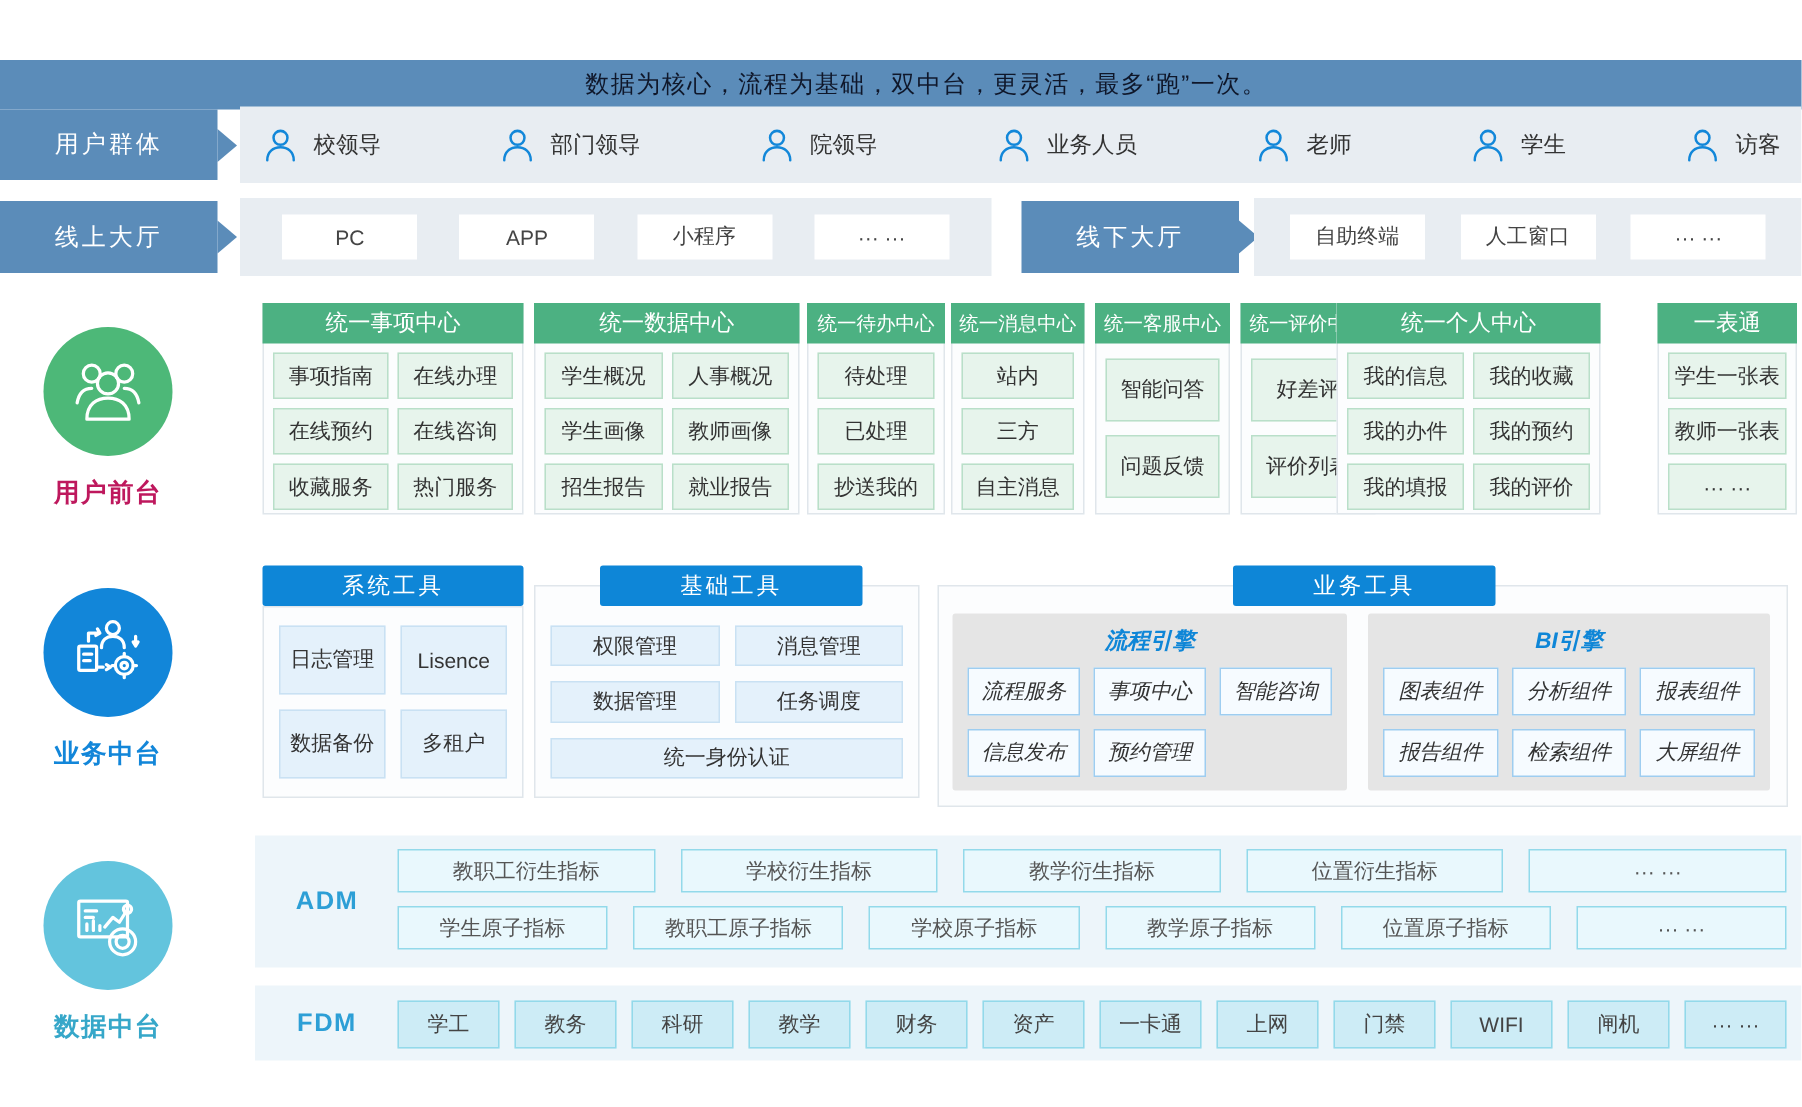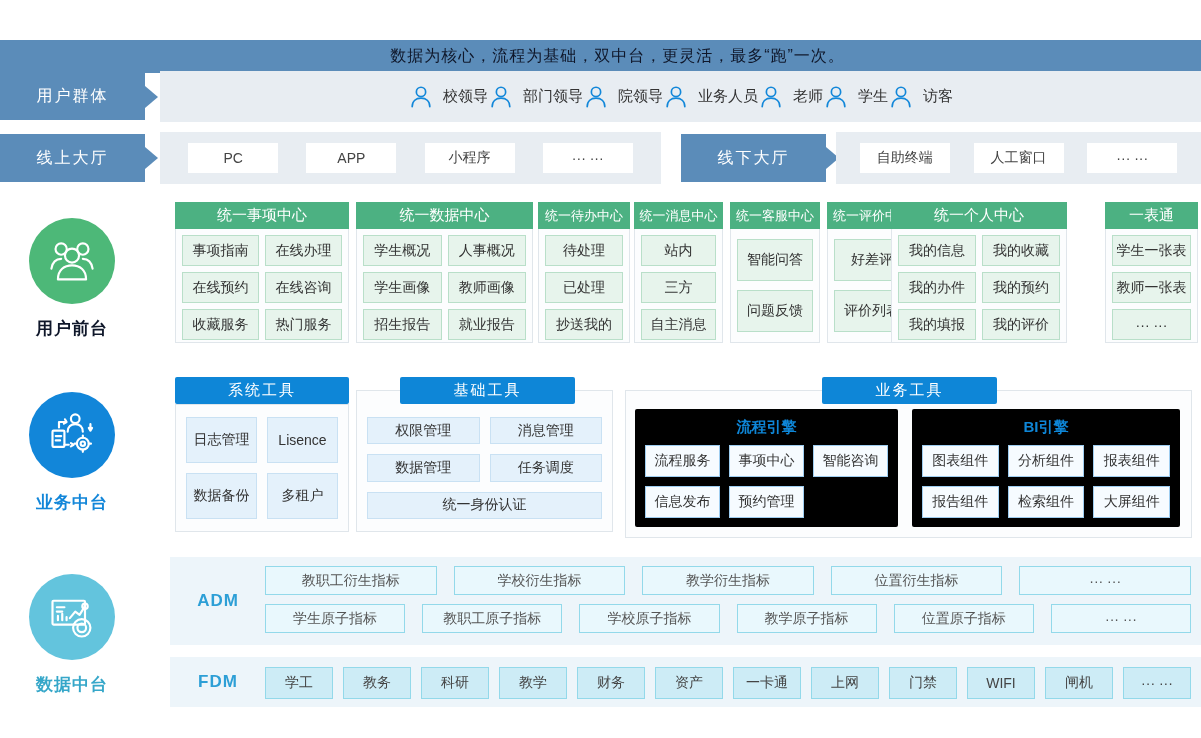--- a/index.html
+++ b/index.html
@@ -14,37 +14,37 @@
   .row-label{position:absolute;background:#5b8cb9;color:#fff;font-size:16px;letter-spacing:2px;
              display:flex;align-items:center;justify-content:center;}
   .row-label::after{content:"";position:absolute;left:100%;top:50%;transform:translateY(-50%);
              border:11px solid transparent;border-left:13px solid #5b8cb9;}
   #label-usergroups{left:0;top:73px;width:145px;height:47px;}
   #label-online{left:0;top:134px;width:145px;height:48px;}
   #label-offline{left:681px;top:134px;width:145px;height:48px;}
 
   
   .users-row{position:absolute;left:160px;top:71px;width:1041px;height:51px;background:#e8edf2;
-             display:flex;align-items:center;justify-content:center;padding:0 32px;box-sizing:border-box;}
+             display:flex;align-items:center;justify-content:space-between;padding:0 14px;box-sizing:border-box;}
   .user-item{display:flex;align-items:center;gap:9px;font-size:15px;color:#333;}
   .user-item svg{display:block;}
 
   
   .hall-row{position:absolute;top:132px;height:52px;background:#e8edf2;
             display:flex;align-items:center;justify-content:space-evenly;}
   #online-row{left:160px;width:501px;}
   #offline-row{left:836px;width:365px;}
   .chip-white{background:#fff;min-width:90px;height:30px;padding:0 8px;box-sizing:border-box;
               display:flex;align-items:center;justify-content:center;font-size:14px;color:#444;}
 
   
   .side{position:absolute;left:29px;width:86px;text-align:center;}
   .side .circle{width:86px;height:86px;border-radius:50%;display:flex;align-items:center;justify-content:center;margin:0 auto;}
   .side .side-label{margin-top:13px;font-size:17px;font-weight:bold;letter-spacing:1px;}
-  #side-frontend{top:218px;} #side-frontend .circle{background:#4db878;} #side-frontend .side-label{color:#0f172a;}
+  #side-frontend{top:218px;} #side-frontend .circle{background:#4db878;} #side-frontend .side-label{color:#be185d;}
   #side-business{top:392px;} #side-business .circle{background:#1286d9;} #side-business .side-label{color:#1286d9;}
   #side-data{top:574px;}     #side-data .circle{background:#63c4dd;}     #side-data .side-label{color:#36a7c9;}
 
   
   .fe-col{position:absolute;top:202px;height:141px;background:#fcfdfe;border:1px solid #e0e6eb;
           box-sizing:border-box;display:flex;flex-direction:column;}
   .fe-head{height:27px;flex:0 0 27px;background:#4cb182;color:#fff;font-size:15px;
            display:flex;align-items:center;justify-content:center;margin:-1px -1px 0 -1px;}
   .fe-col.narrow .fe-head{font-size:13px;letter-spacing:0;}
   .fe-body{flex:1;display:grid;gap:6px;padding:6px;align-content:space-evenly;}
@@ -63,21 +63,21 @@
   #tab-sys{left:175px;top:377px;width:174px;}
   #tab-base{left:400px;top:377px;width:175px;}
   #tab-biz{left:822px;top:377px;width:175px;}
   .panel{position:absolute;background:#fcfdfe;border:1px solid #e0e6eb;box-sizing:border-box;}
   #panel-sys{left:175px;top:404px;width:174px;height:128px;display:grid;grid-template-columns:1fr 1fr;gap:10px;padding:12px 10px;}
   #panel-base{left:356px;top:390px;width:257px;height:142px;display:grid;grid-template-columns:repeat(2,1fr);gap:10px;padding:26px 10px 12px;}
   #panel-biz{left:625px;top:390px;width:567px;height:148px;}
   .biz-item{background:#e4f1fb;border:1px solid #c9e1f3;color:#333;font-size:14px;
             display:flex;align-items:center;justify-content:center;white-space:nowrap;}
   .span2{grid-column:span 2;}
-  .engine{position:absolute;background:#000000;border-radius:2px;}
+  .engine{position:absolute;background:#e5e5e5;border-radius:2px;font-style:italic;}
   #engine-flow{left:635px;top:409px;width:263px;height:118px;}
   #engine-bi{left:912px;top:409px;width:268px;height:118px;}
   .engine-title{color:#0e86d7;font-weight:bold;font-size:15px;text-align:center;padding:9px 0 8px;}
   .engine-items{display:grid;grid-template-columns:repeat(3,1fr);gap:9px;padding:0 10px 10px;}
   .engine-item{background:#f6fbff;border:1px solid #9ecdf0;height:30px;font-size:14px;color:#333;
                display:flex;align-items:center;justify-content:center;white-space:nowrap;}
 
   
   .data-band{position:absolute;left:170px;width:1031px;background:#edf5fa;}
   #band-adm{top:557px;height:88px;}

